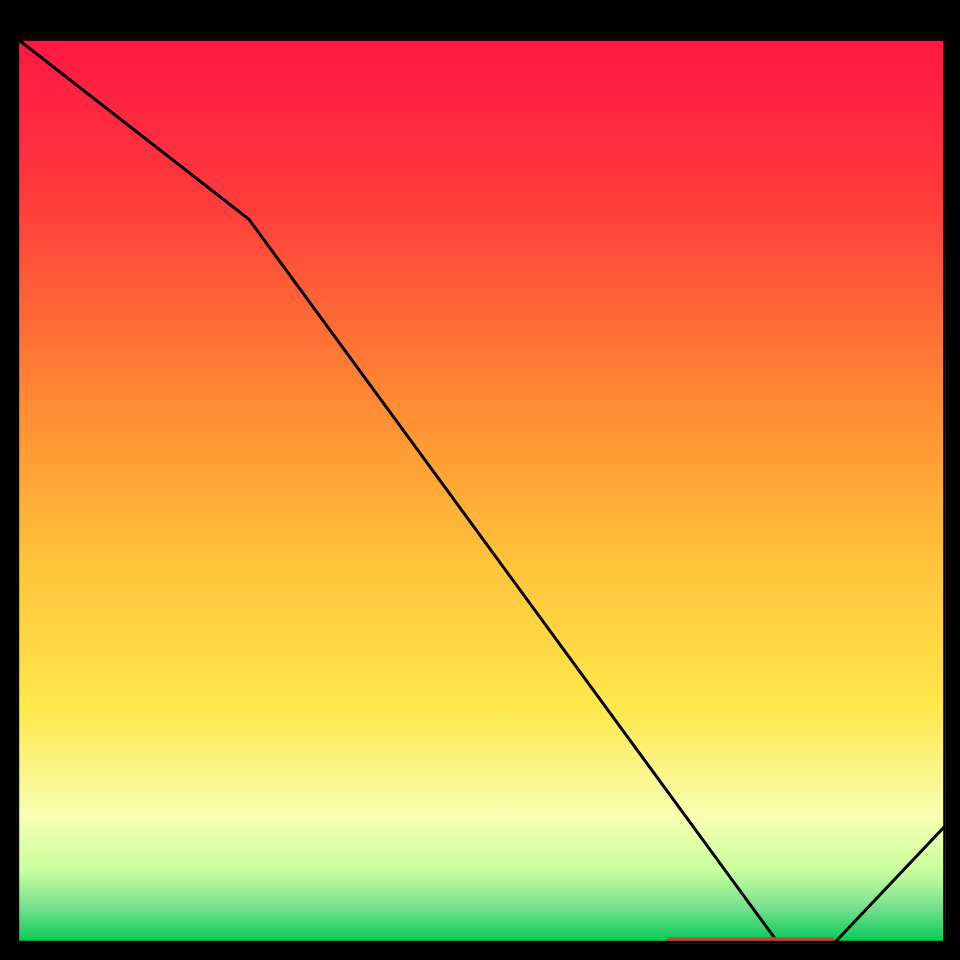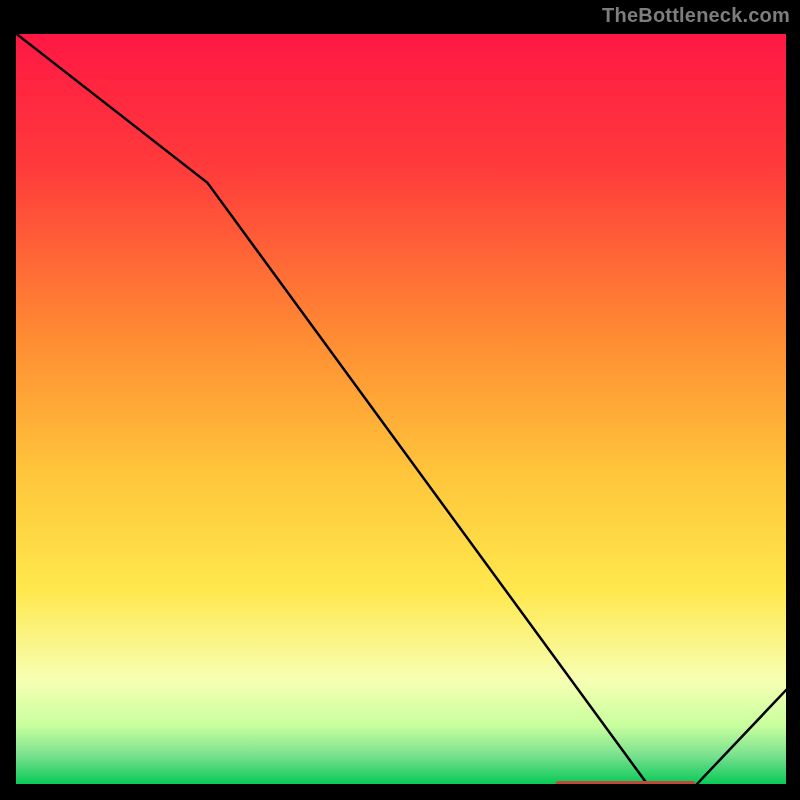--- a/index.html
+++ b/index.html
@@ -43,21 +43,20 @@
     font-weight: 700;
     letter-spacing: 1.5px;
     color: #c04a3a;
   }
 </style>
 </head>
 <body>
 
 <div class="stage">
 
-  <div class="watermark">TheBottleneck.com</div>
 
   <svg class="plot" viewBox="0 0 774 754" preserveAspectRatio="none">
     <defs>
       <linearGradient id="bg-grad" x1="0" y1="0" x2="0" y2="1">
 
       <stop offset="0.0%" stop-color="#ff1744"></stop>
           <stop offset="18.0%" stop-color="#ff3b3b"></stop>
           <stop offset="40.0%" stop-color="#ff8a33"></stop>
           <stop offset="58.0%" stop-color="#ffc43a"></stop>
           <stop offset="74.0%" stop-color="#ffe84d"></stop>

